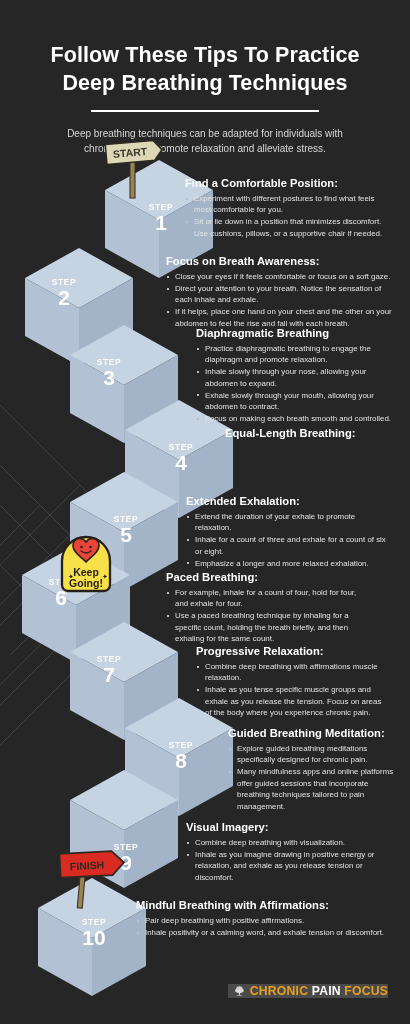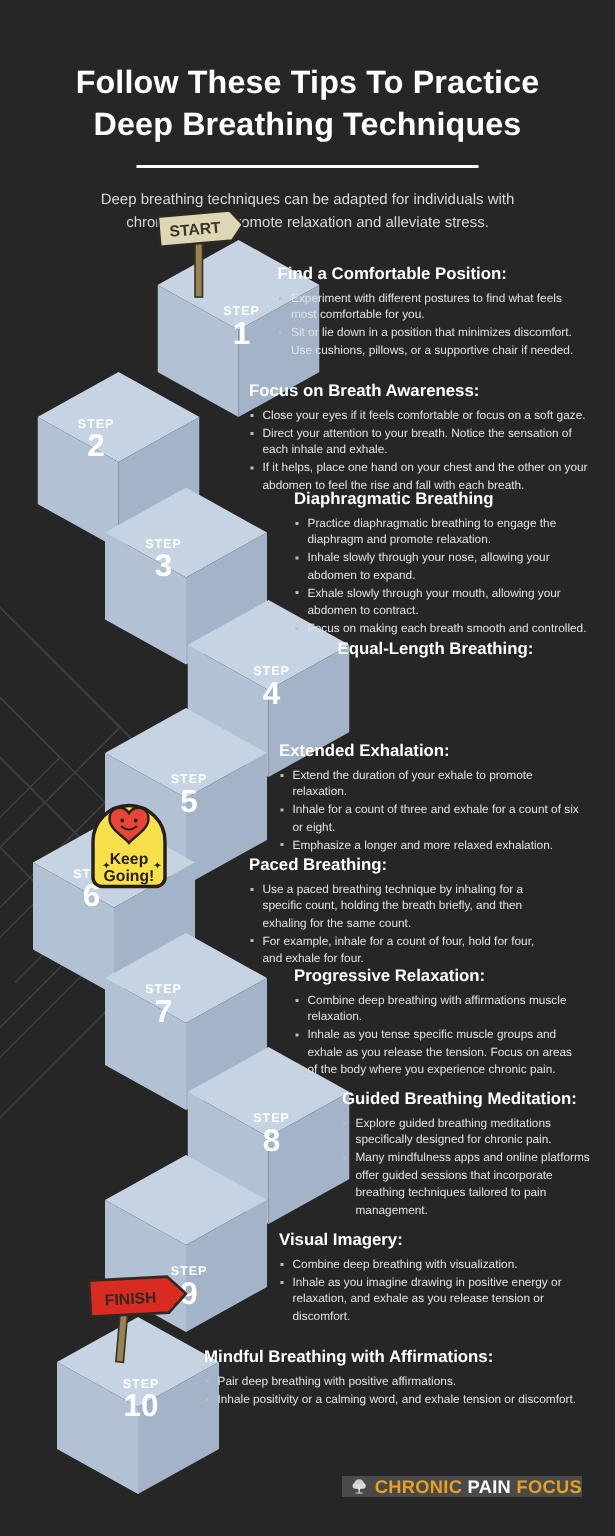--- a/index.html
+++ b/index.html
@@ -372,22 +372,22 @@
   <ul>
     <li>Extend the duration of your exhale to promote relaxation.</li>
     <li>Inhale for a count of three and exhale for a count of six or eight.</li>
     <li>Emphasize a longer and more relaxed exhalation.</li>
   </ul>
 </div>
 
 <div class="section" style="left:166px; top:570px; width:200px;">
   <h3>Paced Breathing:</h3>
   <ul>
+    <li>For example, inhale for a count of four, hold for four, and exhale for four.</li>
     <li>Use a paced breathing technique by inhaling for a specific count, holding the breath briefly, and then exhaling for the same count.</li>
-    <li>For example, inhale for a count of four, hold for four, and exhale for four.</li>
   </ul>
 </div>
 
 <div class="section" style="left:196px; top:644px; width:190px;">
   <h3>Progressive Relaxation:</h3>
   <ul>
     <li>Combine deep breathing with affirmations muscle relaxation.</li>
     <li>Inhale as you tense specific muscle groups and exhale as you release the tension. Focus on areas of the body where you experience chronic pain.</li>
   </ul>
 </div>

